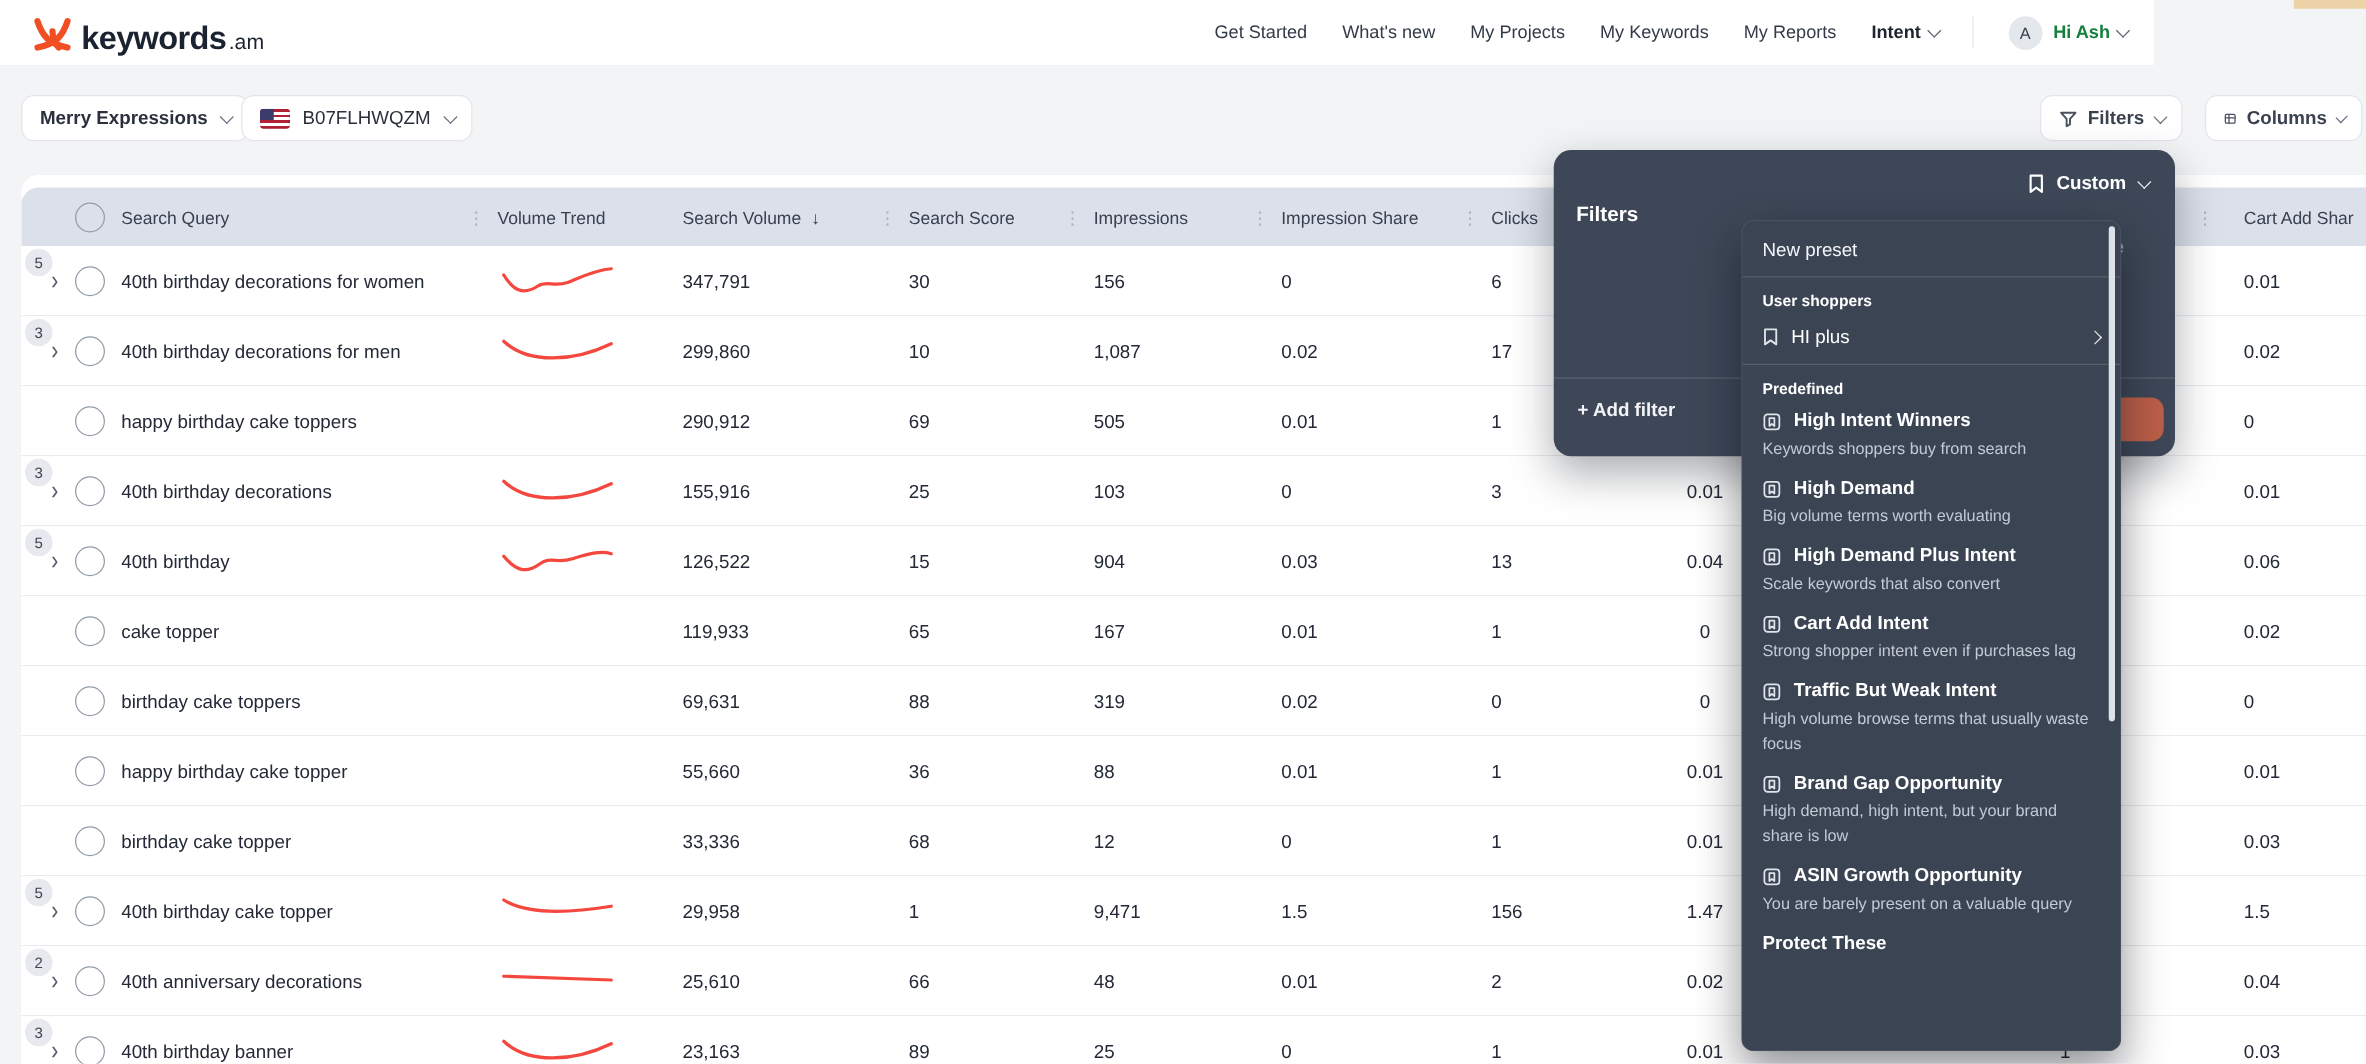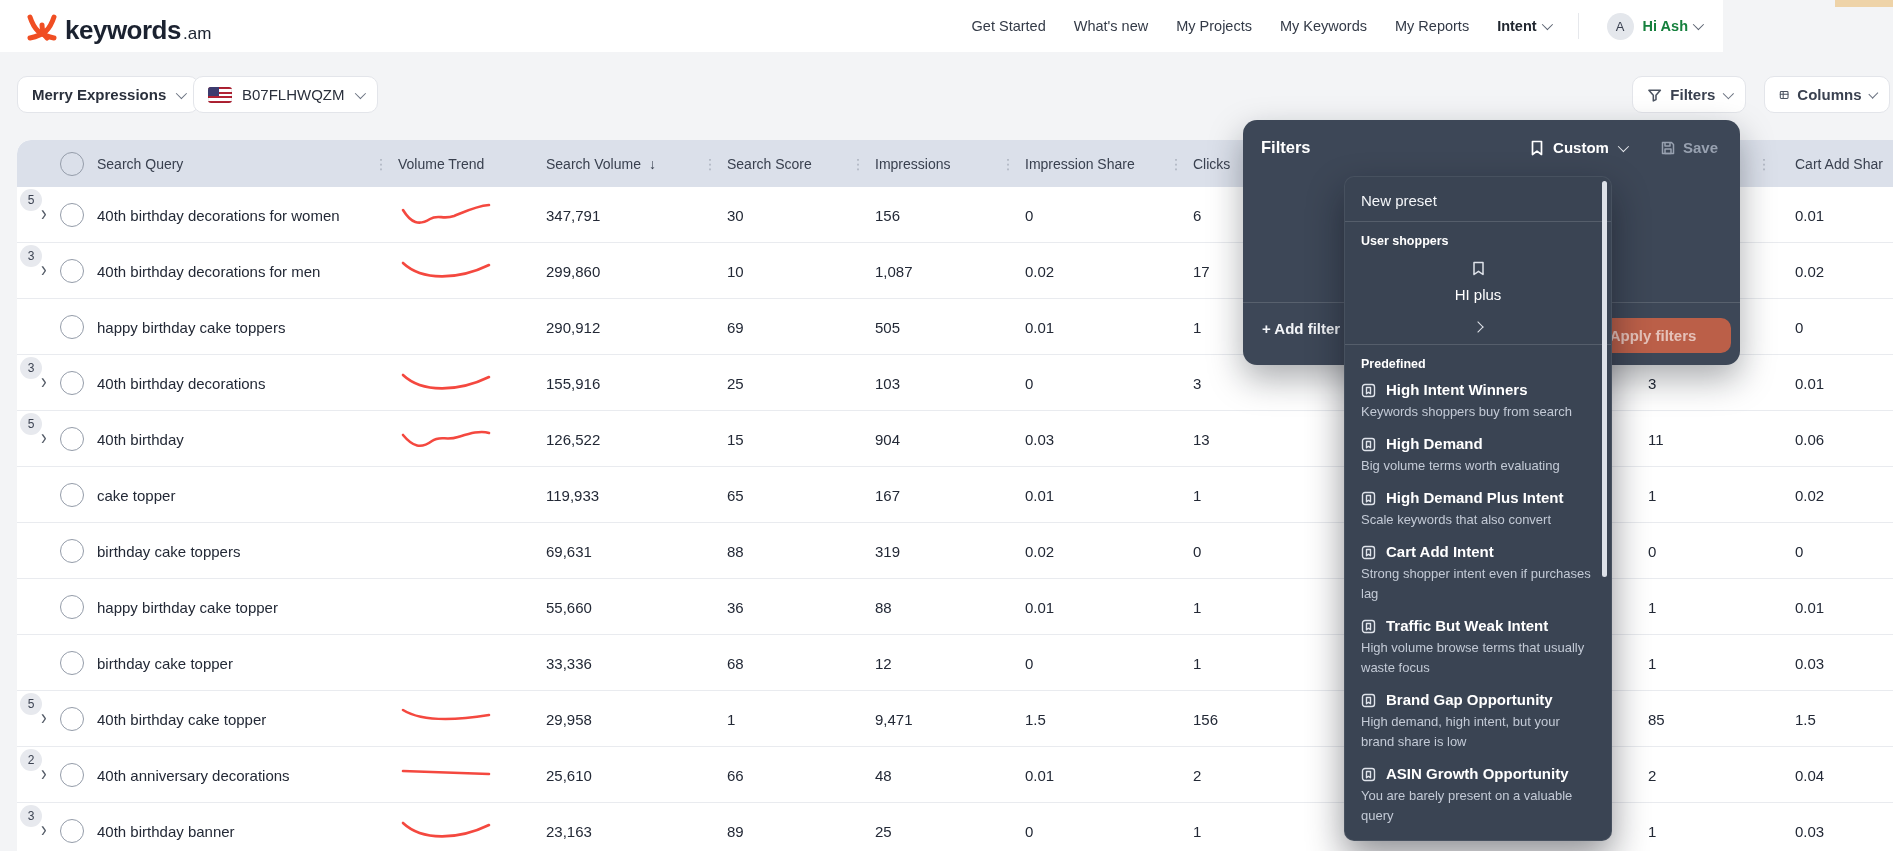--- a/index.html
+++ b/index.html
@@ -30,57 +30,57 @@
   .flag { width:24px; height:16px; border-radius:3px; overflow:hidden; position:relative; background:repeating-linear-gradient(#b22234 0 2.3px,#fff 2.3px 4.6px); box-shadow:0 0 0 1px rgba(0,0,0,.08) inset; }
   .flag::after { content:""; position:absolute; left:0; top:0; width:11px; height:9px; background:#3c3b6e; }
   #filters-button { left:1632px; width:114px; justify-content:center; gap:8px; }
   #columns-button { left:1764px; width:126px; justify-content:center; gap:8px; }
   .toolbtn-label { font-weight:700; color:#3a4150; }
   .icon-stroke { stroke:#4a5260; fill:none; stroke-width:1.6; stroke-linecap:round; stroke-linejoin:round; }
 
   
   .table-wrap { position:absolute; left:17px; top:140px; width:1876px; height:711px; background:#fff; border-radius:14px 0 0 0; overflow:hidden; }
   .grid-row { display:grid; grid-template-columns:80px 301px 148px 181px 148px 150px 168px 103px 136px 323px auto; align-items:center; }
-  .thead { height:47px; background:#dbe0ea; font-size:14px; font-weight:500; color:#39404f; border-radius:14px 0 0 0; }
+  .thead { height:47px; background:#dbe0ea; font-size:14px; font-weight:500; color:#39404f; border-radius:14px 0 0 0;margin-top:10px; }
   .th { position:relative; height:47px; display:flex; align-items:center; }
   .th .dots { position:absolute; right:10px; color:#a9b0bc; font-size:14px; }
   .th .dots-left { position:absolute; left:2px; color:#a9b0bc; font-size:14px; }
   .sort-arrow { margin-left:8px; font-size:14px; color:#39404f; }
   .hcheck { width:24px; height:24px; border:1.5px solid #949ca9; border-radius:50%; background:#dbe0ea; margin-left:43px; }
   .trow { height:56px; border-bottom:1px solid #e9ebef; background:#fff; font-size:15px; color:#232936; position:relative; }
   .cell { white-space:nowrap; overflow:hidden; }
   .cell-ctr { text-align:center; }
   .cell-cadds { padding-left:216px; }
   .cell-cshare { padding-left:40px; }
   .rowhead { position:relative; height:56px; }
   .badge { position:absolute; left:3px; top:2px; width:22px; height:22px; border-radius:50%; background:#e7e9ee; color:#3c4352; font-size:12px; display:flex; align-items:center; justify-content:center; }
   .expander { position:absolute; left:24px; top:18px; font-size:17px; color:#555c68; transform:scaleY(1.25); cursor:pointer; }
   .rowcheck { position:absolute; left:43px; top:16px; width:24px; height:24px; border:1.5px solid #949ca9; border-radius:50%; background:#fff; cursor:pointer; }
   .spark { stroke:#f4483f; fill:none; stroke-width:2.6; stroke-linecap:round; }
 
   
   .panel { position:absolute; left:1243px; top:120px; width:497px; height:245px; background:#3d4757; border-radius:14px; box-shadow:0 14px 34px rgba(15,20,30,.35); z-index:40; color:#fff; }
   .panel-head { display:flex; align-items:center; justify-content:space-between; padding:18px 22px 0 18px; }
   .panel-title { font-size:16.5px; font-weight:700; }
-  .panel-head-right { display:flex; align-items:center; gap:34px; }
+  .panel-head-right { display:flex; align-items:center; gap:34px;flex-direction:column; }
   .custom-select { display:flex; align-items:center; gap:9px; font-size:15px; font-weight:600; cursor:pointer; }
   .custom-select .chev { border-color:#e8ebf0; }
   .save-btn { display:flex; align-items:center; gap:7px; font-size:15px; font-weight:600; color:#98a1b0; cursor:pointer; }
   .panel-divider { position:absolute; left:0; top:182px; width:100%; height:1px; background:rgba(255,255,255,.14); }
   .add-filter { position:absolute; left:19px; top:200px; font-size:15px; font-weight:700; color:#f2f4f7; cursor:pointer; }
   .apply-btn { position:absolute; left:332px; top:198px; width:156px; height:35px; background:#bb5f48; border:none; border-radius:10px; color:rgba(255,255,255,.62); font-size:15px; font-weight:700; font-family:"Liberation Sans",sans-serif; cursor:pointer; }
 
   
-  .menu { position:absolute; left:1344px; top:176px; width:268px; height:665px; background:#3a4453; border:1px solid rgba(255,255,255,.07); border-radius:10px; box-shadow:0 16px 36px rgba(10,14,22,.45); z-index:60; overflow:hidden; color:#fff; }
+  .menu { position:absolute; left:1393px; top:176px; width:304px; height:665px; background:#3a4453; border:1px solid rgba(255,255,255,.07); border-radius:10px; box-shadow:0 16px 36px rgba(10,14,22,.45); z-index:60; overflow:hidden; color:#fff; }
   .menu-scroll { position:absolute; right:4px; top:4px; width:5px; height:396px; background:#dde1e8; border-radius:3px; }
   .menu-inner { padding:6px 0 0 0; }
   .menu-item-simple { padding:9px 16px; font-size:15px; color:#f4f6f9; cursor:pointer; }
   .menu-sep { height:1px; background:rgba(255,255,255,.14); margin:3px 0; }
   .menu-section { padding:9px 16px 5px; font-size:12.5px; font-weight:700; color:#ffffff; }
-  .menu-user-item { display:flex; align-items:center; gap:10px; padding:8px 16px 10px; font-size:15px; cursor:pointer;flex-direction:column; }
+  .menu-user-item { display:flex; align-items:center; gap:10px; padding:8px 16px 10px; font-size:15px; cursor:pointer; }
   .menu-user-item .spacer { flex:1; }
   .arrow-right { width:8px; height:8px; border-right:1.7px solid #dfe3ea; border-top:1.7px solid #dfe3ea; transform:rotate(45deg); }
   .preset-item { padding:2px 16px 0; margin-bottom:8px; cursor:pointer; }
   .preset-title { display:flex; align-items:center; gap:10px; font-size:15px; font-weight:600; color:#ffffff; line-height:24px; }
   .preset-desc { font-size:13px; color:#c3cad6; line-height:20px; margin-top:0; }
   .bm-icon { flex:none; }
 </style>
 </head>
 <body>
 

